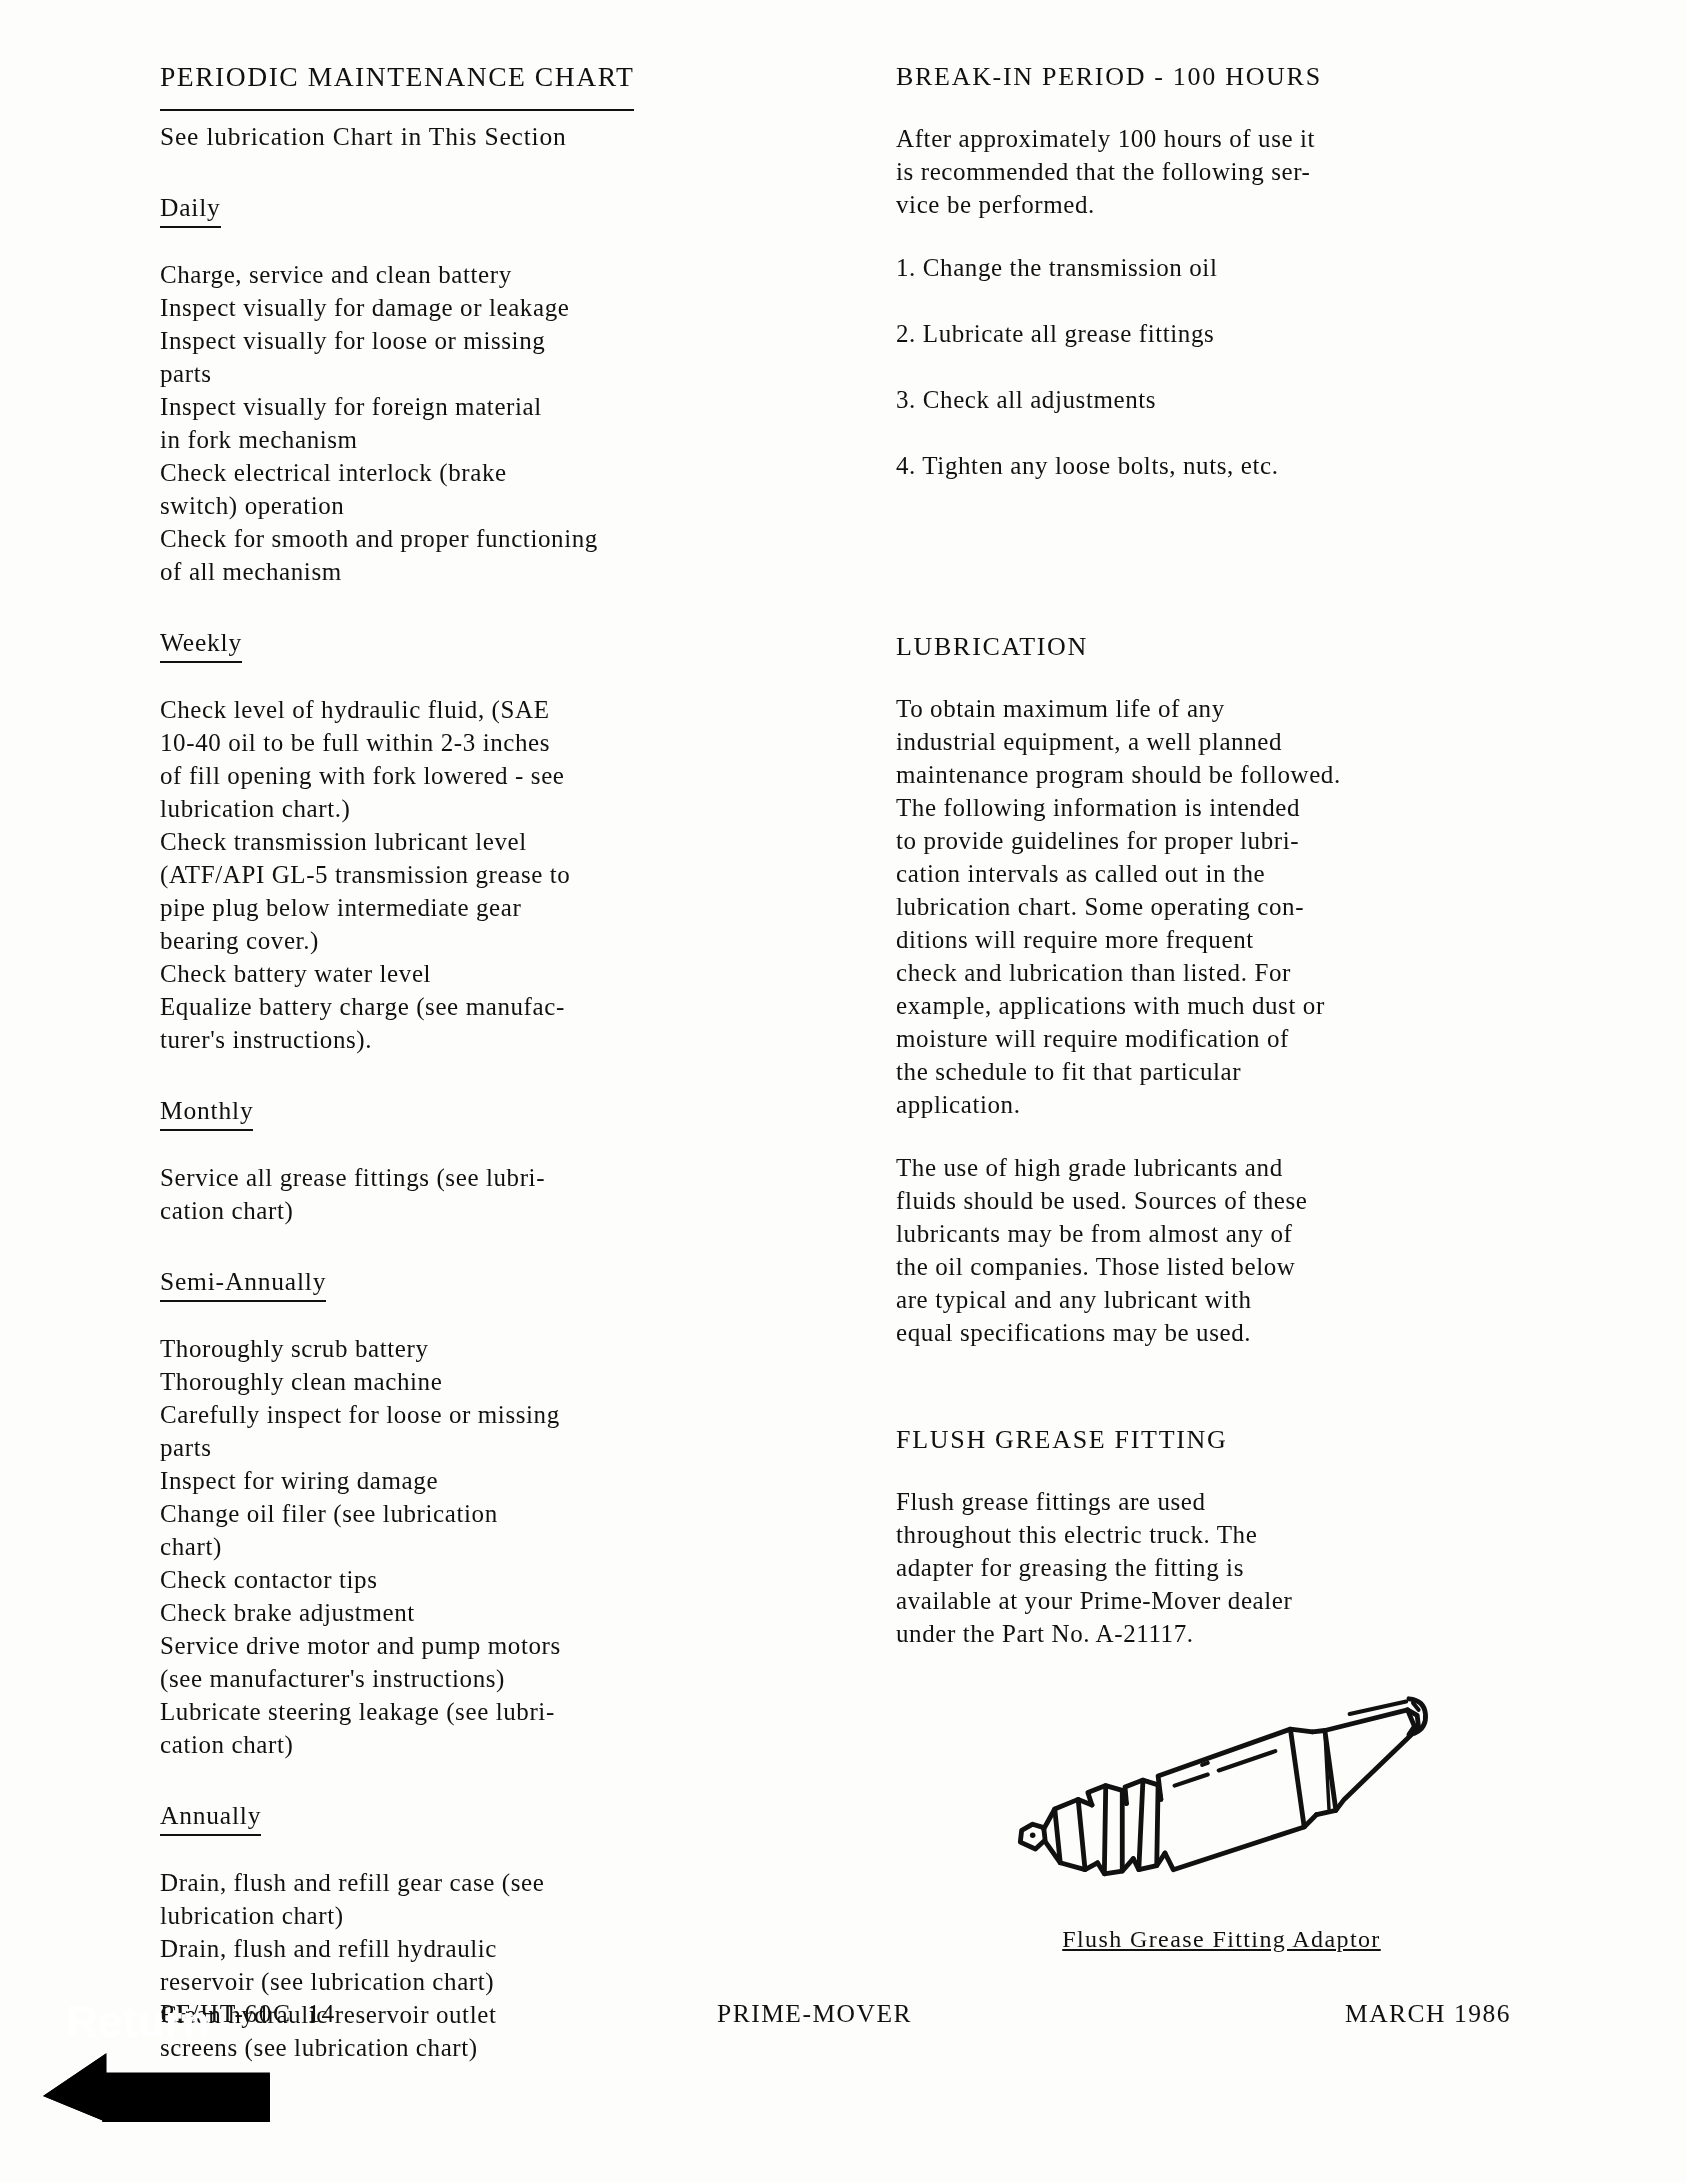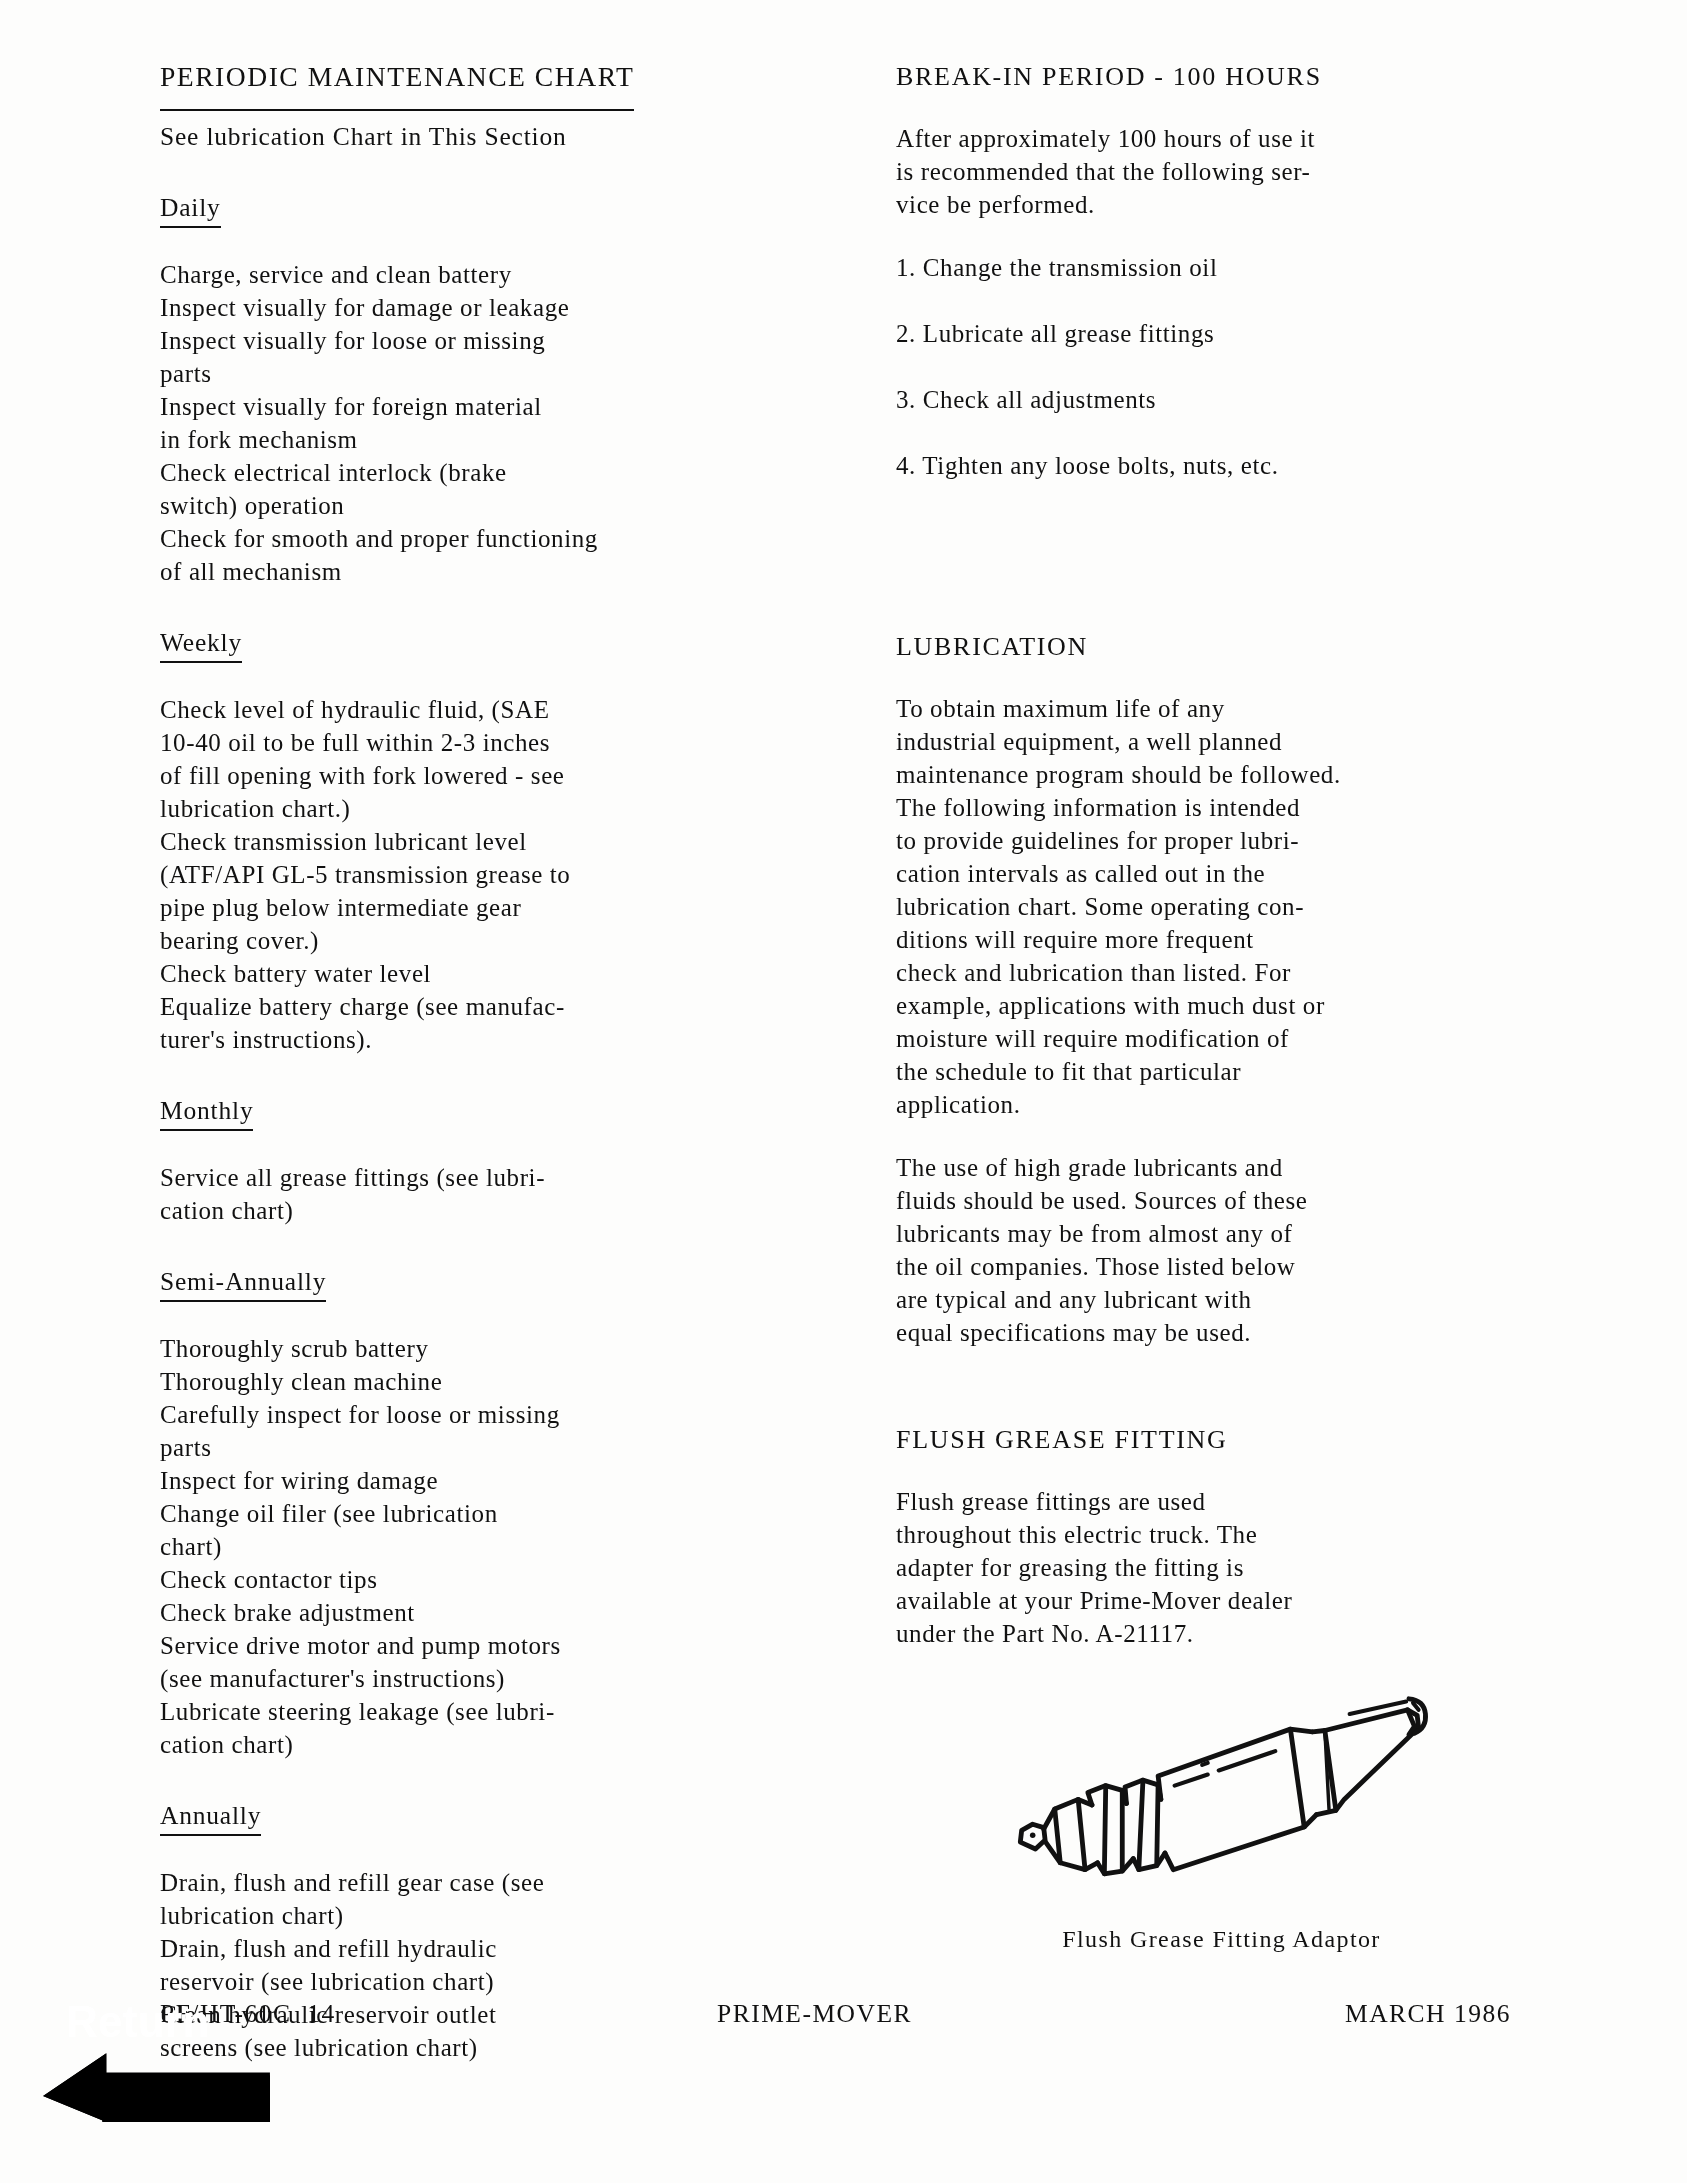--- a/index.html
+++ b/index.html
@@ -97,20 +97,21 @@
   .figure-wrap {
     margin-top: 39px;
     text-align: center;
   }
   .fig-svg { display: block; margin: 0 auto; }
   .fig-caption {
     font-size: 24px;
     letter-spacing: 1.4px;
     margin-top: 30px;
     text-align: center;
+    text-decoration: underline;
   }
 
   
   .footer {
     position: absolute;
     left: 0;
     right: 0;
     top: 1999px;
     height: 48px;
     padding-left: 20px;

